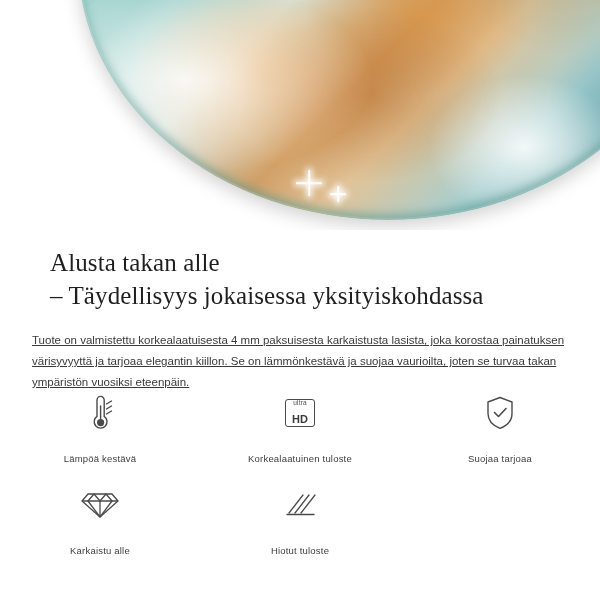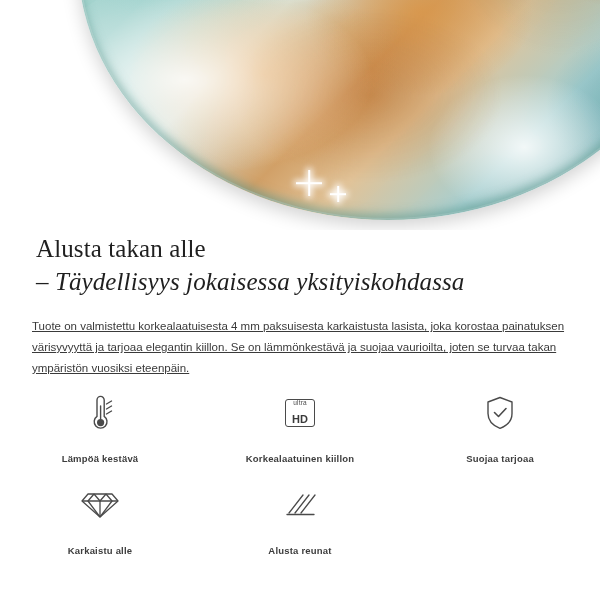--- a/index.html
+++ b/index.html
@@ -114,24 +114,24 @@
     width: 600px;
     padding: 0 32px;
     box-sizing: border-box;
   }
   .headline {
     font-family: "Liberation Serif", serif;
     font-size: 25px;
     line-height: 33px;
     font-weight: 400;
     color: #1f1f1f;
-    margin: 4px;
+    margin: 18px;
     letter-spacing: .1px;
   }
-  .headline .line2 { display: block; font-style: italic; }
+  .headline .line2 { display: block; }
 
   .paragraph {
     margin: 18px 0 0 0;
     font-size: 11.5px;
     line-height: 21px;
     color: #3a3a3a;
     max-width: 540px;
     text-decoration: underline;
   }
 
@@ -157,21 +157,20 @@
     display: flex;
     align-items: center;
     justify-content: center;
   }
   .feature .cap {
     margin-top: 20px;
     font-size: 9.5px;
     color: #3d3d3d;
     text-align: center;
     letter-spacing: .2px;
-    font-weight: bold;
   }
   svg { display: block; }
   .ultrahd-box {
     width: 28px;
     height: 26px;
     border: 1.4px solid #4a4a4a;
     border-radius: 3px;
     display: flex;
     flex-direction: column;
     align-items: center;
@@ -222,21 +221,21 @@
     <div class="cap">Lämpöä kestävä</div>
   </div>
 
   <div class="feature">
     <div class="ico">
       <div class="ultrahd-box">
         <span class="u1">ultra</span>
         <span class="u2">HD</span>
       </div>
     </div>
-    <div class="cap">Korkealaatuinen kiillon</div>
+    <div class="cap">Korkealaatuinen tuloste</div>
   </div>
 
   <div class="feature">
     <div class="ico">
       <svg width="32" height="38" viewBox="0 0 32 38">
         <path d="M16 3.5 L28 8 v11.5 c0 8-6.2 12.6-12 14.8 -5.8-2.2-12-6.8-12-14.8V8z" fill="none" stroke="#4a4a4a" stroke-width="1.4" stroke-linejoin="round"></path>
         <path d="M10.5 18.5 l4 4 7.5-8" fill="none" stroke="#4a4a4a" stroke-width="1.6" stroke-linecap="round" stroke-linejoin="round"></path>
       </svg>
     </div>
     <div class="cap">Suojaa tarjoaa</div>
@@ -262,17 +261,17 @@
     <div class="ico">
       <svg width="34" height="30" viewBox="0 0 34 30">
         <g stroke="#4a4a4a" stroke-width="1.3" stroke-linecap="round">
           <line x1="6" y1="23" x2="20" y2="5"></line>
           <line x1="12" y1="23" x2="26" y2="5"></line>
           <line x1="18" y1="23" x2="32" y2="5"></line>
           <line x1="4" y1="24.5" x2="31" y2="24.5"></line>
         </g>
       </svg>
     </div>
-    <div class="cap">Alusta reunat</div>
+    <div class="cap">Hiotut tuloste</div>
   </div>
 
 
 </div>
 
 </body></html>

